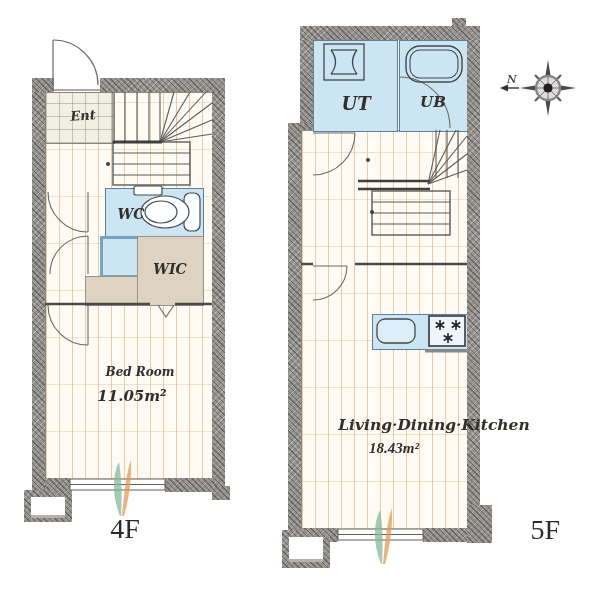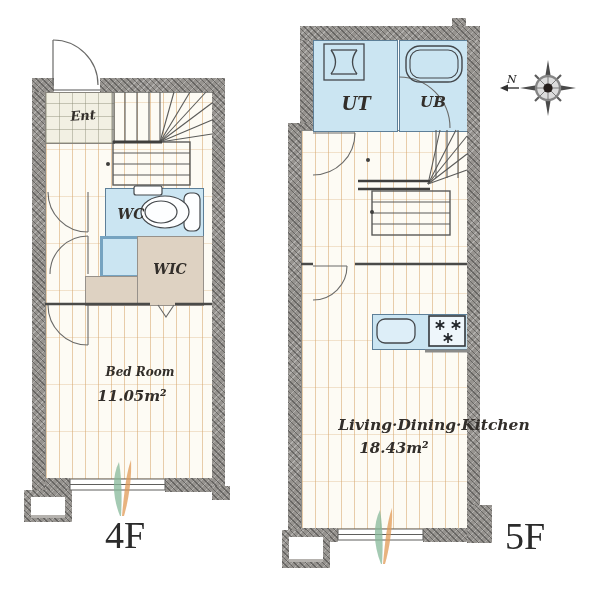--- a/index.html
+++ b/index.html
@@ -16,21 +16,21 @@
           repeating-linear-gradient(0deg, rgba(214,166,108,.30) 0 1px, transparent 1px 47px);
         border:1px solid #8a8a86;}
   .tile{background-color:#f2f0e3;
         background-image:
           repeating-linear-gradient(90deg, rgba(140,140,118,.45) 0 1px, transparent 1px 13px),
           repeating-linear-gradient(0deg, rgba(140,140,118,.45) 0 1px, transparent 1px 13px);
         border:1px solid #88857d;}
   .blue{background:#cbe5f2;border:1px solid #5d7f98;}
   .tan{background:#ded2c2;border:1px solid #97918a;}
   .lbl{position:absolute;text-align:center;color:#322e2a;font-style:italic;line-height:1.05;}
-  .floorlbl{position:absolute;text-align:center;color:#2b2b2b;font-size:38px;
+  .floorlbl{position:absolute;text-align:center;color:#2b2b2b;font-size:28px;
             font-family:"Liberation Serif", serif;font-style:normal;}
   svg{display:block;}
 </style>
 </head>
 <body>
 
 <div id="plan">
 
   <div class="abs wood" style="left:45px;top:92px;width:167px;height:386px;"></div>
   <div class="abs tile" style="left:45px;top:92px;width:68px;height:50px;"></div>
@@ -237,16 +237,16 @@
   <div class="lbl" style="left:58px;top:109px;width:50px;font-size:13px;font-weight:bold;transform:rotate(-4deg);">Ent</div>
   <div class="lbl" style="left:108px;top:207px;width:46px;font-size:14px;font-weight:bold;">WC</div>
   <div class="lbl" style="left:139px;top:262px;width:62px;font-size:14px;font-weight:bold;">WIC</div>
   <div class="lbl" style="left:70px;top:366px;width:140px;font-size:12px;font-weight:bold;">Bed Room</div>
   <div class="lbl" style="left:62px;top:389px;width:140px;font-size:15px;font-weight:bold;text-align:center;">11.05m²</div>
   <div class="floorlbl" style="left:85px;top:513px;width:80px;">4F</div>
 
   <div class="lbl" style="left:330px;top:95px;width:52px;font-size:18px;font-weight:bold;">UT</div>
   <div class="lbl" style="left:407px;top:95px;width:52px;font-size:15px;font-weight:bold;">UB</div>
   <div class="lbl" style="left:298px;top:417px;width:192px;font-size:15.5px;font-weight:bold;margin-left:40px;">Living·Dining·Kitchen</div>
-  <div class="lbl" style="left:300px;top:441px;width:188px;font-size:15px;font-weight:bold;">18.43m²</div>
-  <div class="floorlbl" style="left:490px;top:514px;width:70px;">5F</div>
+  <div class="lbl" style="left:300px;top:441px;width:188px;font-size:15px;font-weight:bold;font-family:Liberation Serif, serif;">18.43m²</div>
+  <div class="floorlbl" style="left:490px;top:514px;width:70px;text-align:right;">5F</div>
 
 </div>
 
 </body></html>

